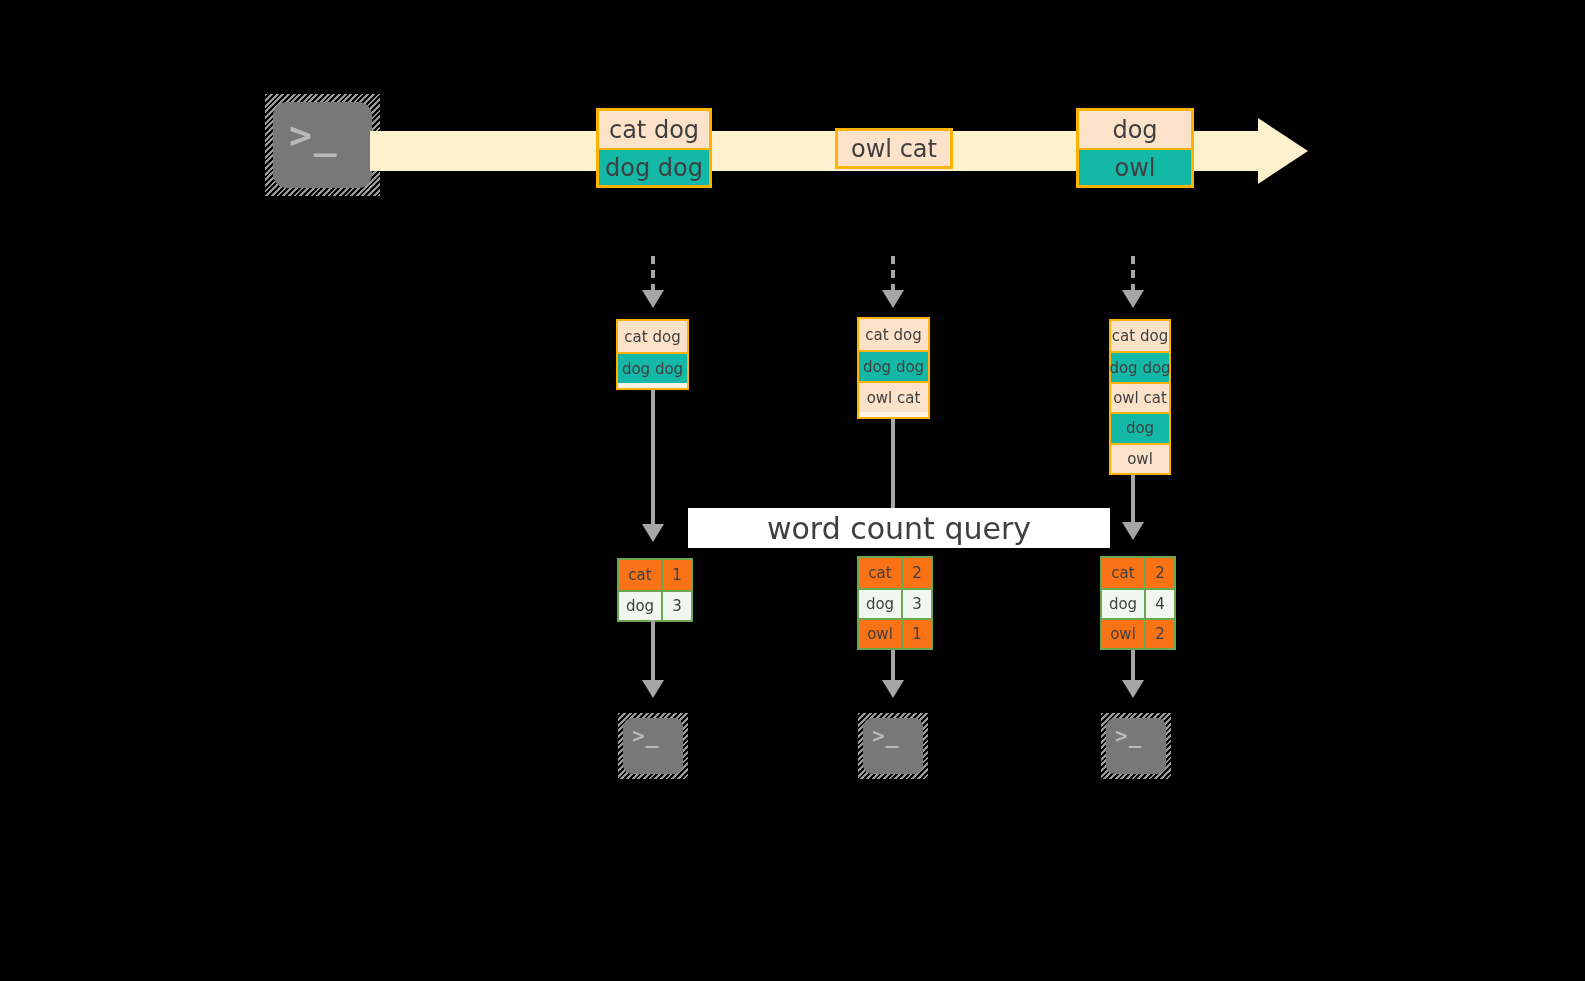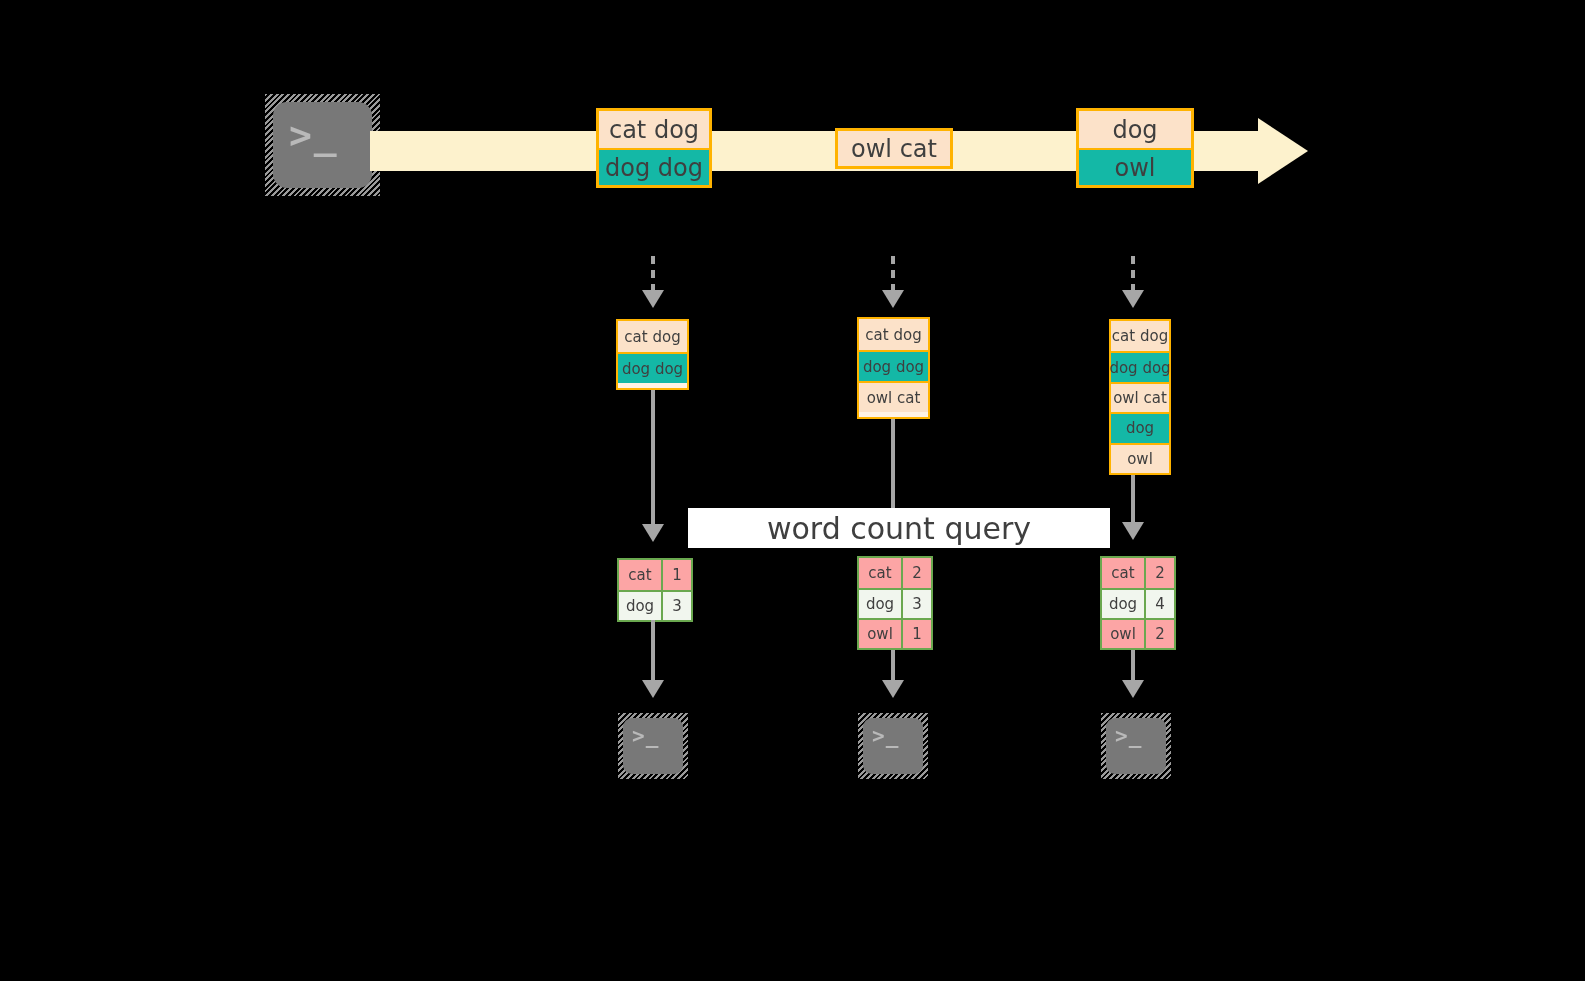--- a/index.html
+++ b/index.html
@@ -102,21 +102,21 @@
     background: #f2f7ef;
     display: flex;
     flex-direction: column;
   }
   .tablebox .trow {
     display: flex;
     height: 30px;
     box-sizing: border-box;
   }
   .tablebox .trow + .trow { border-top: 2px solid #6aa84f; }
-  .tablebox .trow.shade-a .tcell { background: #fca5a5; }
+  .tablebox .trow.shade-a .tcell { background: #f97316; }
   .tablebox .trow.shade-b .tcell { background: #f1f6ee; }
   .tablebox .tcell {
     box-sizing: border-box;
     display: flex;
     align-items: center;
     justify-content: center;
     font-size: 15px;
     color: #3f3f3f;
   }
   .tablebox .tcell.key { width: 44px; border-right: 2px solid #6aa84f; }

